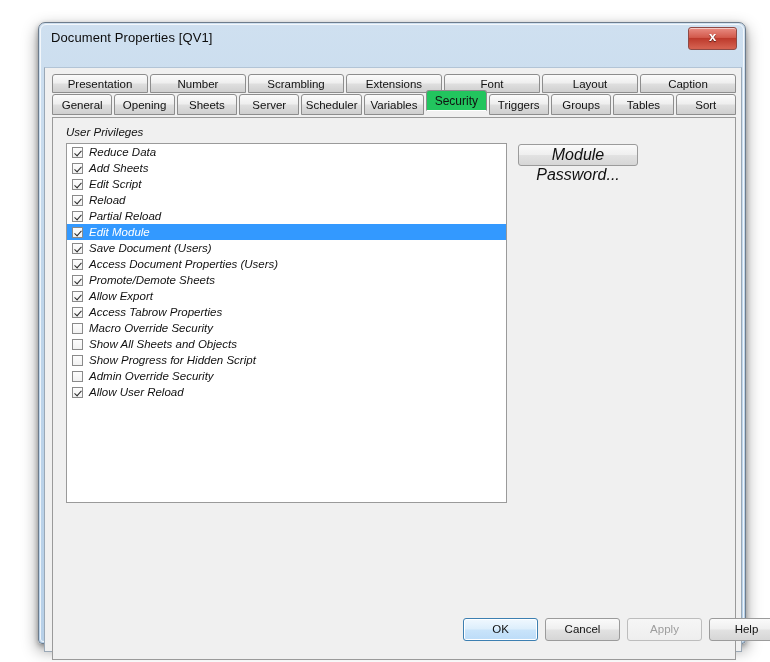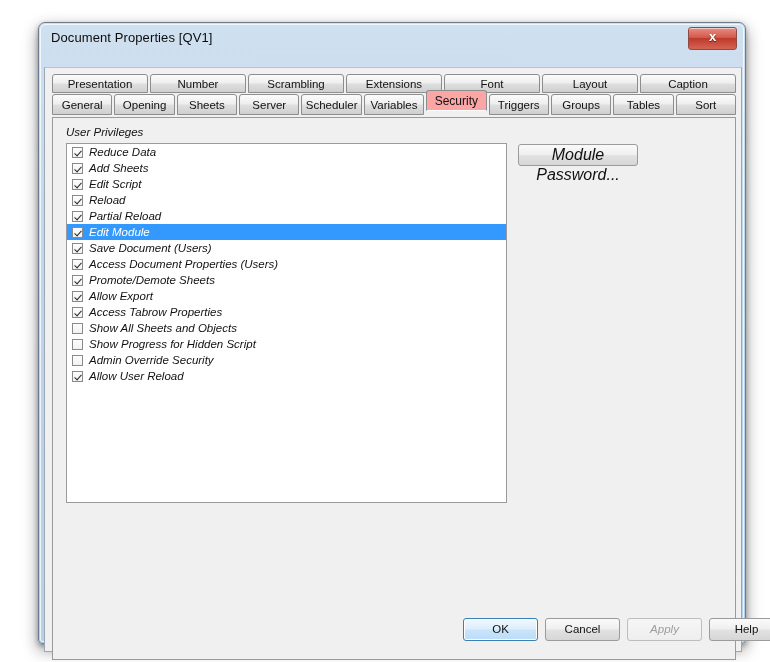--- a/index.html
+++ b/index.html
@@ -124,21 +124,21 @@
     overflow: hidden;
     white-space: nowrap;
   }
   .tab:last-child { margin-right: 0; }
 
   #tabrow-2 .tab {
     height: 21px;
     line-height: 20px;
   }
   .tab.active {
-    background: #fca5a5;
+    background: #22c55e;
     border: 1px solid #8d8d8d;
     border-bottom: 1px solid #ffffff;
     height: 25px;
     line-height: 22px;
     margin-top: -4px;
     z-index: 5;
     font-size: 12px;
   }
 
   
@@ -261,21 +261,20 @@
   .dlg-button.default {
     background: linear-gradient(to bottom, #f0f8ff 0%, #dceefc 48%, #c9e4fa 52%, #bcdcf8 100%);
     border: 1px solid #3c7fb1;
     box-shadow: inset 0 0 0 1px #ffffff;
   }
   .dlg-button.disabled {
     color: #9d9d9d;
     background: linear-gradient(to bottom, #f6f6f6 0%, #eeeeee 100%);
     border: 1px solid #bdbdbd;
     cursor: default;
-    font-style: italic;
   }
   #btn-ok     { left: 418px; }
   #btn-cancel { left: 500px; }
   #btn-apply  { left: 582px; }
   #btn-help   { left: 664px; }
 </style>
 </head>
 <body>
 
 <div id="window">
@@ -358,20 +357,24 @@
           <div class="priv-row">
             <span class="cbox checked"></span>
             <span class="priv-label">Allow Export</span>
           </div>
           <div class="priv-row">
             <span class="cbox checked"></span>
             <span class="priv-label">Access Tabrow Properties</span>
           </div>
           <div class="priv-row">
             <span class="cbox"></span>
+            <span class="priv-label">Macro Override Security</span>
+          </div>
+          <div class="priv-row">
+            <span class="cbox"></span>
             <span class="priv-label">Show All Sheets and Objects</span>
           </div>
           <div class="priv-row">
             <span class="cbox"></span>
             <span class="priv-label">Show Progress for Hidden Script</span>
           </div>
           <div class="priv-row">
             <span class="cbox"></span>
             <span class="priv-label">Admin Override Security</span>
           </div>

